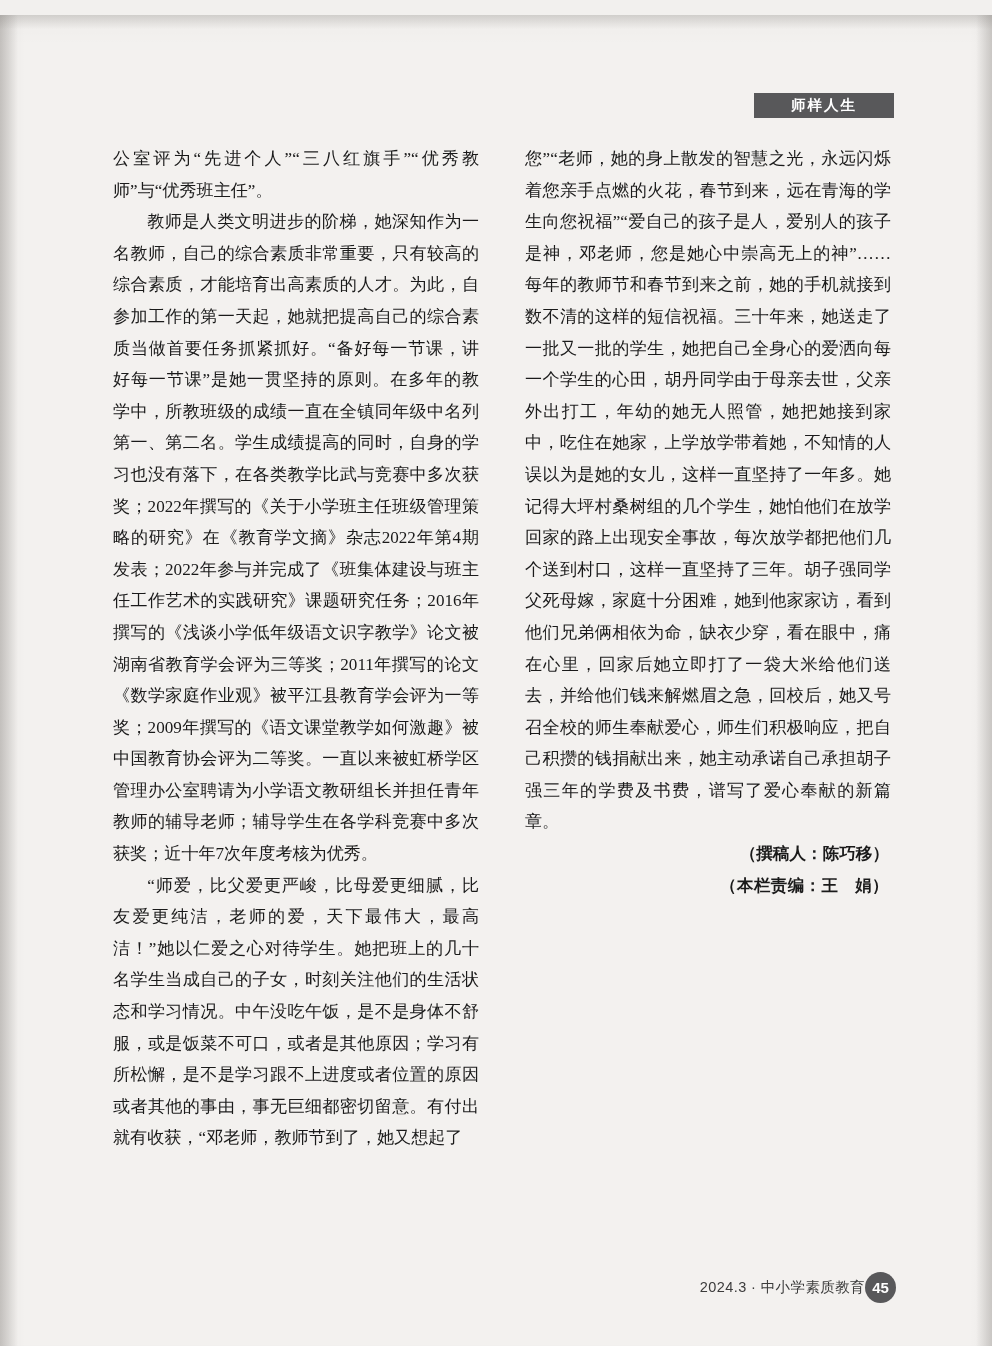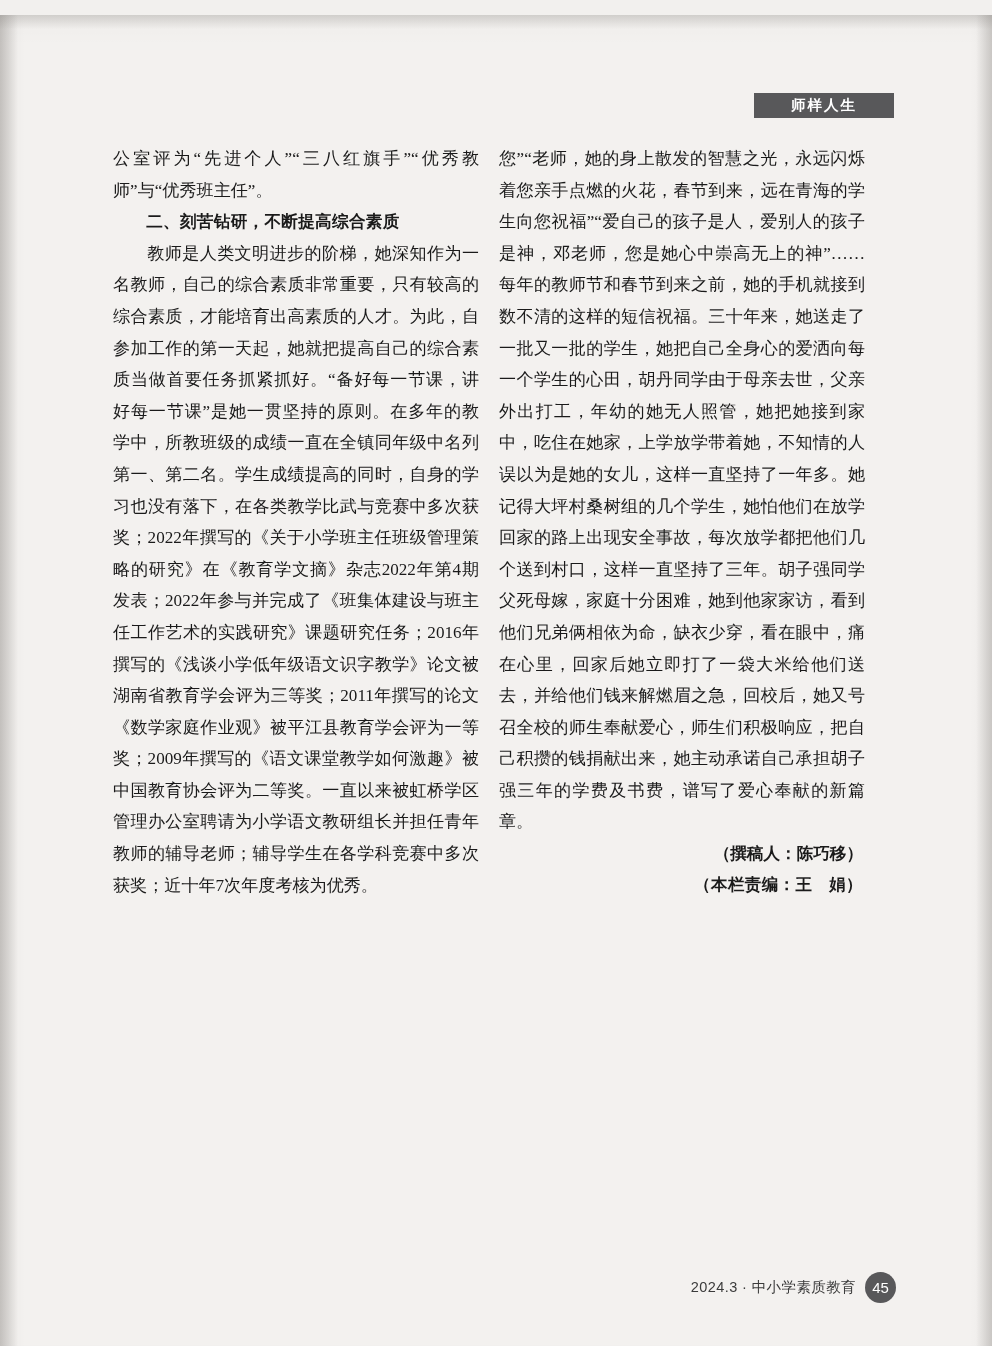--- a/index.html
+++ b/index.html
@@ -50,21 +50,21 @@
     align-items: center;
     justify-content: center;
   }
 
   .columns {
     position: absolute;
     left: 113px;
     top: 128px;
     width: 778px;
     display: flex;
-    gap: 20px;
+    gap: 46px;
   }
   .col {
     width: 366px;
   }
 
   p.body {
     margin: 0;
     font-size: 17.1px;
     line-height: 31.6px;
     text-align: justify;
@@ -85,49 +85,48 @@
   }
   .sig-line {
     margin: 0;
     font-size: 16.6px;
     line-height: 31.6px;
     text-align: right;
     padding-right: 2px;
     font-weight: bold;
   }
   .sig-line.bold {
-    font-family: Liberation Mono, monospace;
+    font-family: Liberation Serif, serif;
     font-weight: bold;
     font-size: 16.4px;
     letter-spacing: 0.5px;
   }
 
   .footer {
     position: absolute;
     right: 96px;
     bottom: 58px;
     display: flex;
     align-items: center;
-    gap: 9px;
   }
   .footer-text {
     font-family: "Liberation Sans", sans-serif;
     font-size: 14.5px;
     color: #3b3b3b;
     letter-spacing: 0.4px;
   }
   .page-badge {
     width: 31px;
     height: 31px;
     border-radius: 50%;
     background: #58585a;
     color: #fff;
     font-family: "Liberation Sans", sans-serif;
     font-size: 15px;
-    font-weight: normal;
+    font-weight: bold;
     display: flex;
     align-items: center;
     justify-content: center;
   }
   .edge-shadow-left {
     position: absolute;
     left: 0; top: 0;
     width: 18px; height: 1346px;
     background: linear-gradient(90deg, rgba(120,115,110,0.35), rgba(120,115,110,0));
     pointer-events: none;
@@ -159,22 +158,22 @@
 
 <div class="page">
   <div class="paper-tex"></div>
 
   <div class="header-tag">师样人生</div>
 
   <div class="columns">
 
     <div class="col">
       <p class="body">公室评为“先进个人”“三八红旗手”“优秀教师”与“优秀班主任”。</p>
-      <p class="heading">二、刻苦钻研，不断提高综合素质</p>
       <p class="body indent">教师是人类文明进步的阶梯，她深知作为一名教师，自己的综合素质非常重要，只有较高的综合素质，才能培育出高素质的人才。为此，自参加工作的第一天起，她就把提高自己的综合素质当做首要任务抓紧抓好。“备好每一节课，讲好每一节课”是她一贯坚持的原则。在多年的教学中，所教班级的成绩一直在全镇同年级中名列第一、第二名。学生成绩提高的同时，自身的学习也没有落下，在各类教学比武与竞赛中多次获奖；2022年撰写的《关于小学班主任班级管理策略的研究》在《教育学文摘》杂志2022年第4期发表；2022年参与并完成了《班集体建设与班主任工作艺术的实践研究》课题研究任务；2016年撰写的《浅谈小学低年级语文识字教学》论文被湖南省教育学会评为三等奖；2011年撰写的论文《数学家庭作业观》被平江县教育学会评为一等奖；2009年撰写的《语文课堂教学如何激趣》被中国教育协会评为二等奖。一直以来被虹桥学区管理办公室聘请为小学语文教研组长并担任青年教师的辅导老师；辅导学生在各学科竞赛中多次获奖；近十年7次年度考核为优秀。</p>
+      <p class="body indent">“师爱，比父爱更严峻，比母爱更细腻，比友爱更纯洁，老师的爱，天下最伟大，最高洁！”她以仁爱之心对待学生。她把班上的几十名学生当成自己的子女，时刻关注他们的生活状态和学习情况。中午没吃午饭，是不是身体不舒服，或是饭菜不可口，或者是其他原因；学习有所松懈，是不是学习跟不上进度或者位置的原因或者其他的事由，事无巨细都密切留意。有付出就有收获，“邓老师，教师节到了，她又想起了</p>
     </div>
 
     <div class="col">
       <p class="body">您”“老师，她的身上散发的智慧之光，永远闪烁着您亲手点燃的火花，春节到来，远在青海的学生向您祝福”“爱自己的孩子是人，爱别人的孩子是神，邓老师，您是她心中崇高无上的神”……每年的教师节和春节到来之前，她的手机就接到数不清的这样的短信祝福。三十年来，她送走了一批又一批的学生，她把自己全身心的爱洒向每一个学生的心田，胡丹同学由于母亲去世，父亲外出打工，年幼的她无人照管，她把她接到家中，吃住在她家，上学放学带着她，不知情的人误以为是她的女儿，这样一直坚持了一年多。她记得大坪村桑树组的几个学生，她怕他们在放学回家的路上出现安全事故，每次放学都把他们几个送到村口，这样一直坚持了三年。胡子强同学父死母嫁，家庭十分困难，她到他家家访，看到他们兄弟俩相依为命，缺衣少穿，看在眼中，痛在心里，回家后她立即打了一袋大米给他们送去，并给他们钱来解燃眉之急，回校后，她又号召全校的师生奉献爱心，师生们积极响应，把自己积攒的钱捐献出来，她主动承诺自己承担胡子强三年的学费及书费，谱写了爱心奉献的新篇章。</p>
       <p class="sig-line">（撰稿人：陈巧移）</p>
       <p class="sig-line bold">（本栏责编：王　娟）</p>
     </div>
 
   </div>
 

